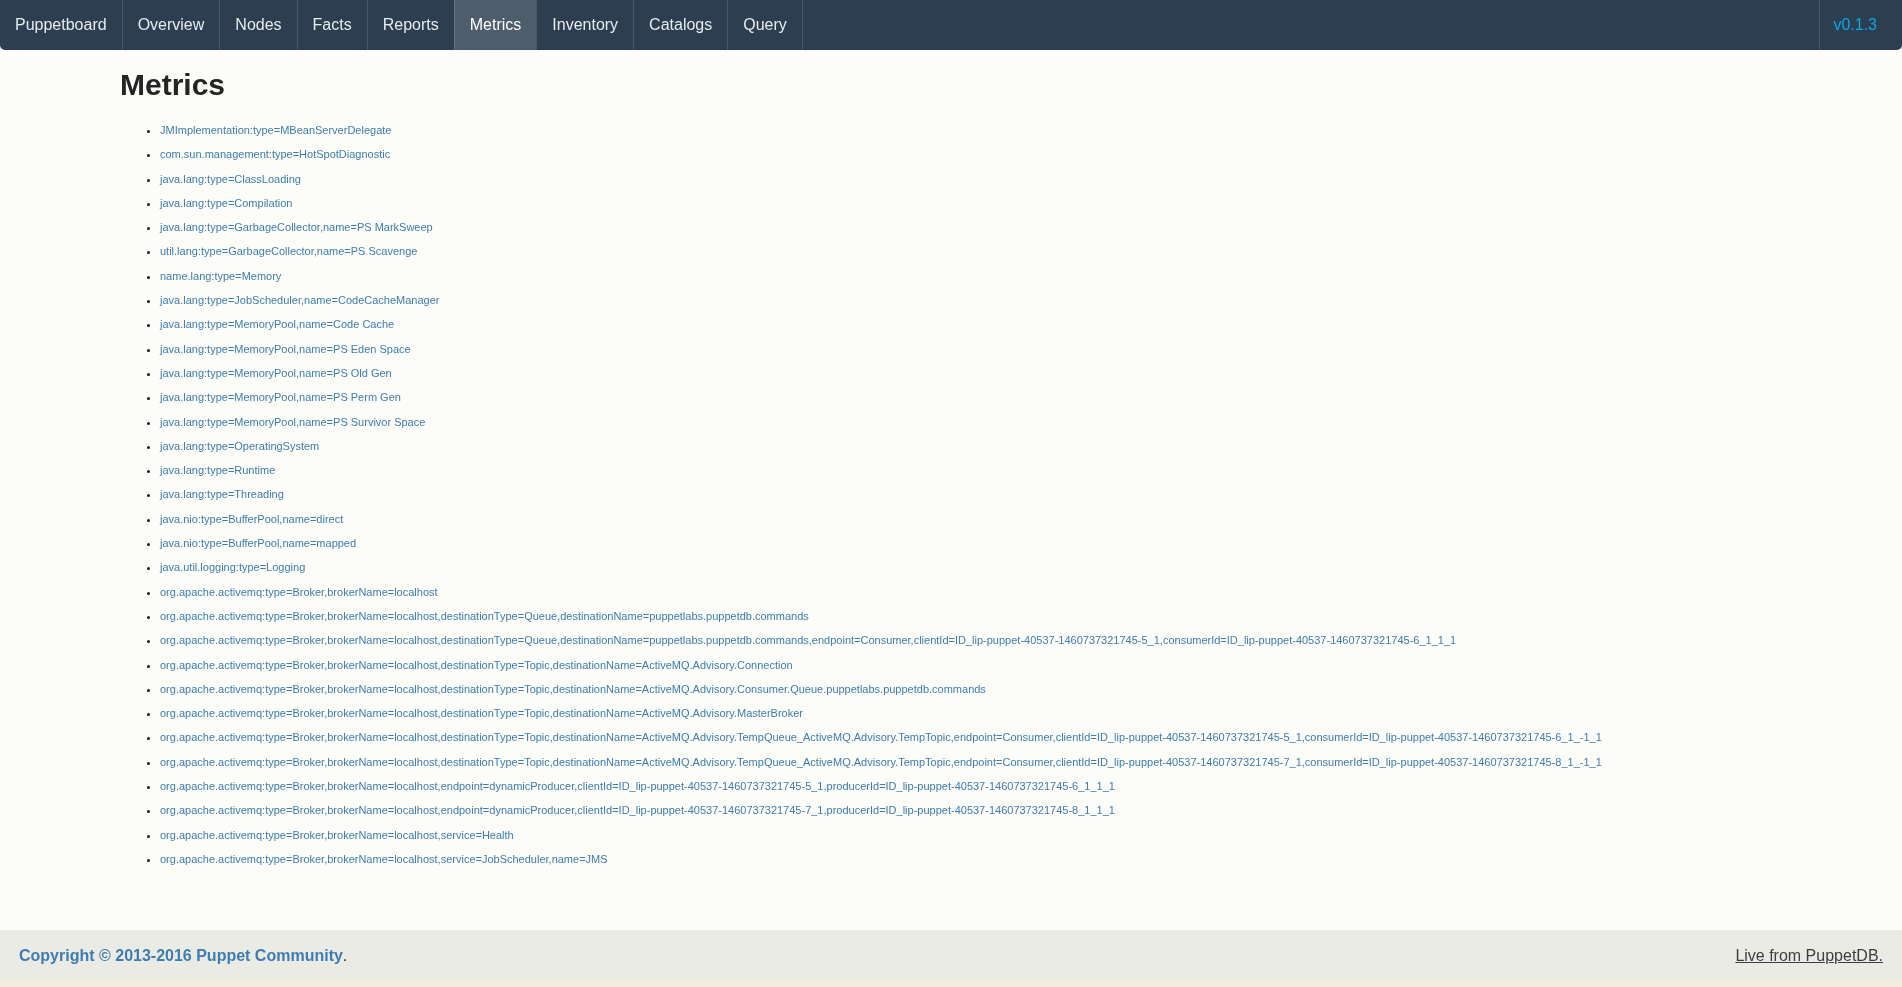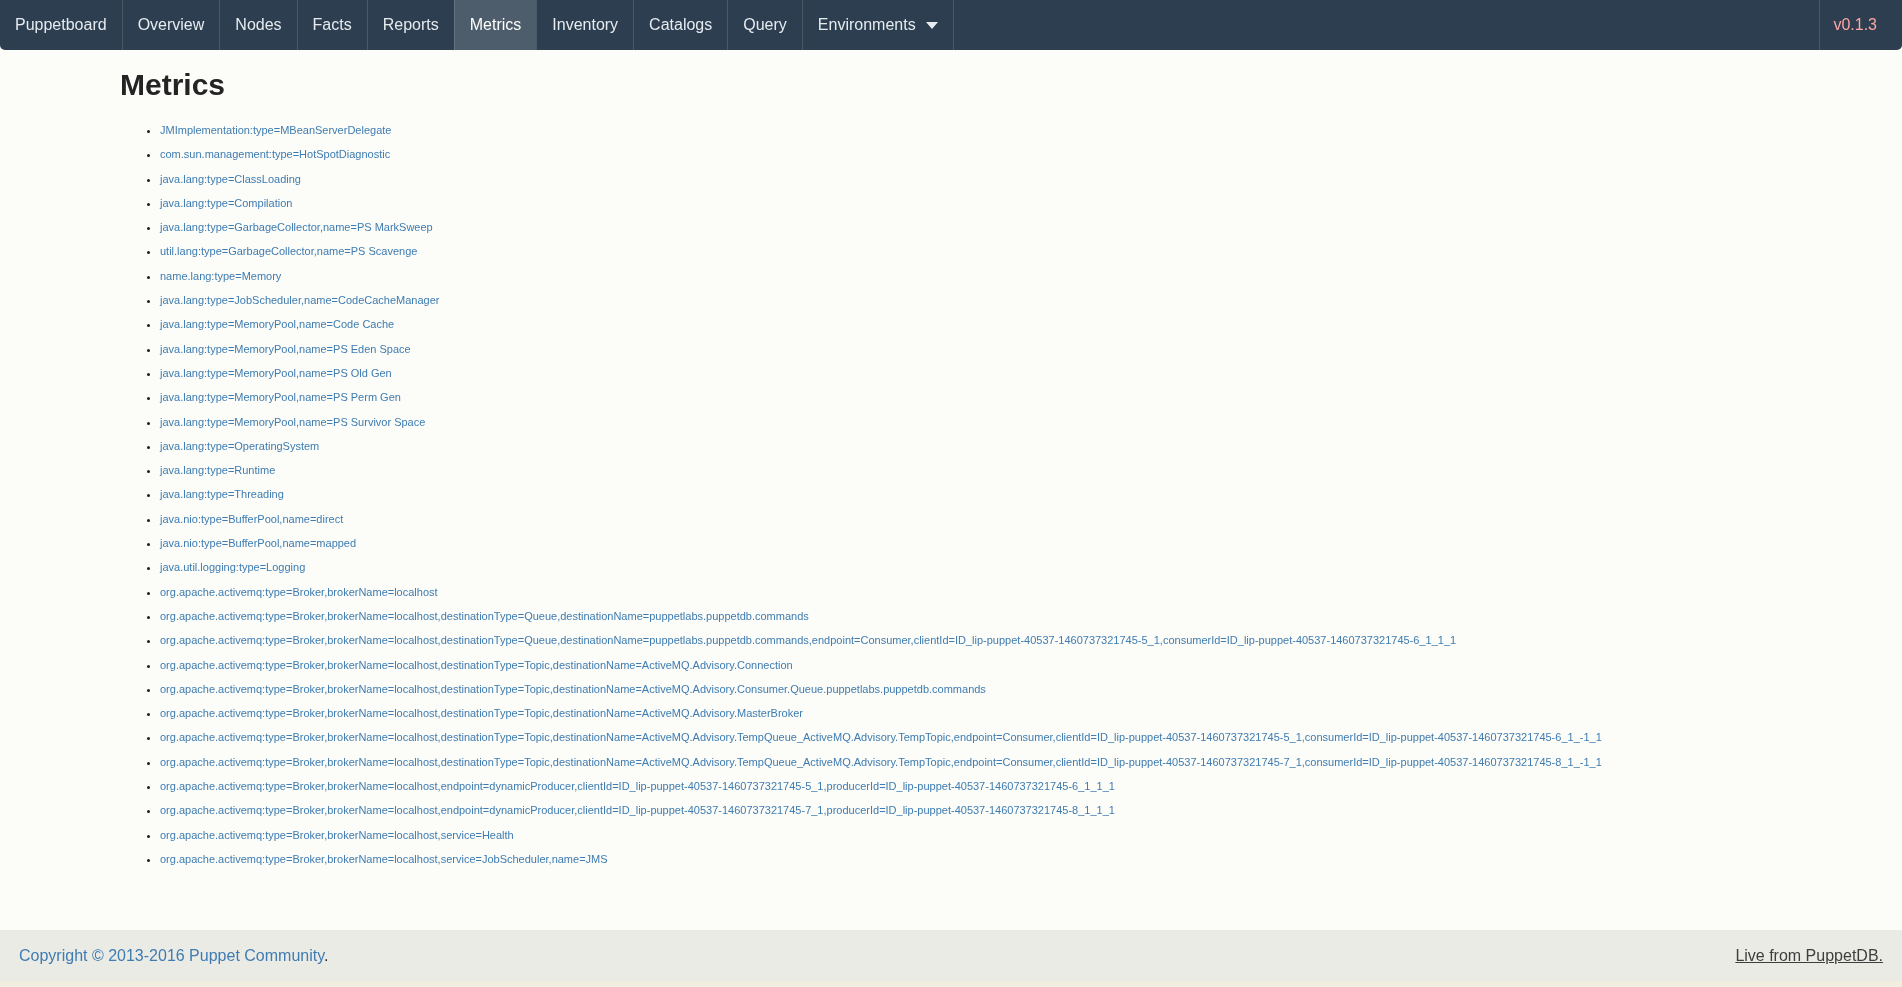--- a/index.html
+++ b/index.html
@@ -54,21 +54,21 @@
     height: 0;
     border-left: 6px solid transparent;
     border-right: 6px solid transparent;
     border-top: 7px solid #E6EBEF;
   }
   .nav-version {
     display: flex;
     align-items: center;
     padding: 0 25px 0 13px;
     font-size: 16px;
-    color: #fca5a5;
+    color: #0ea5e9;
     border-left: 1px solid rgba(255,255,255,0.14);
     white-space: nowrap;
   }
 
   
   .content {
     margin-left: 120px;
     width: 1662px;
   }
   .page-title {
@@ -115,20 +115,21 @@
     font-size: 16px;
     z-index: 10;
   }
   .footer-left {
     color: #242424;
   }
   .footer-link {
     color: #3E7CB1;
     text-decoration: none;
     cursor: pointer;
+    font-weight: bold;
   }
   .footer-period {
     color: #242424;
   }
   .footer-right {
     color: #3E3E3E;
     text-decoration: underline;
   }
 </style>
 </head>
@@ -175,24 +176,20 @@
       <a class="nav-tab" href="#">
         <span>Catalogs</span>
 
       </a>
 
       <a class="nav-tab" href="#">
         <span>Query</span>
 
       </a>
 
-      <a class="nav-tab" href="#">
-        <span>Environments</span>
-        <span class="caret"></span>
-      </a>
     </div>
   <div class="nav-version">v0.1.3</div>
 </nav>
 
 <main class="content">
   <h2 class="page-title">Metrics</h2>
   <ul class="metrics-list">
 
       <li class="metric-item">
         <a class="metric-link" href="#">JMImplementation:type=MBeanServerDelegate</a>

